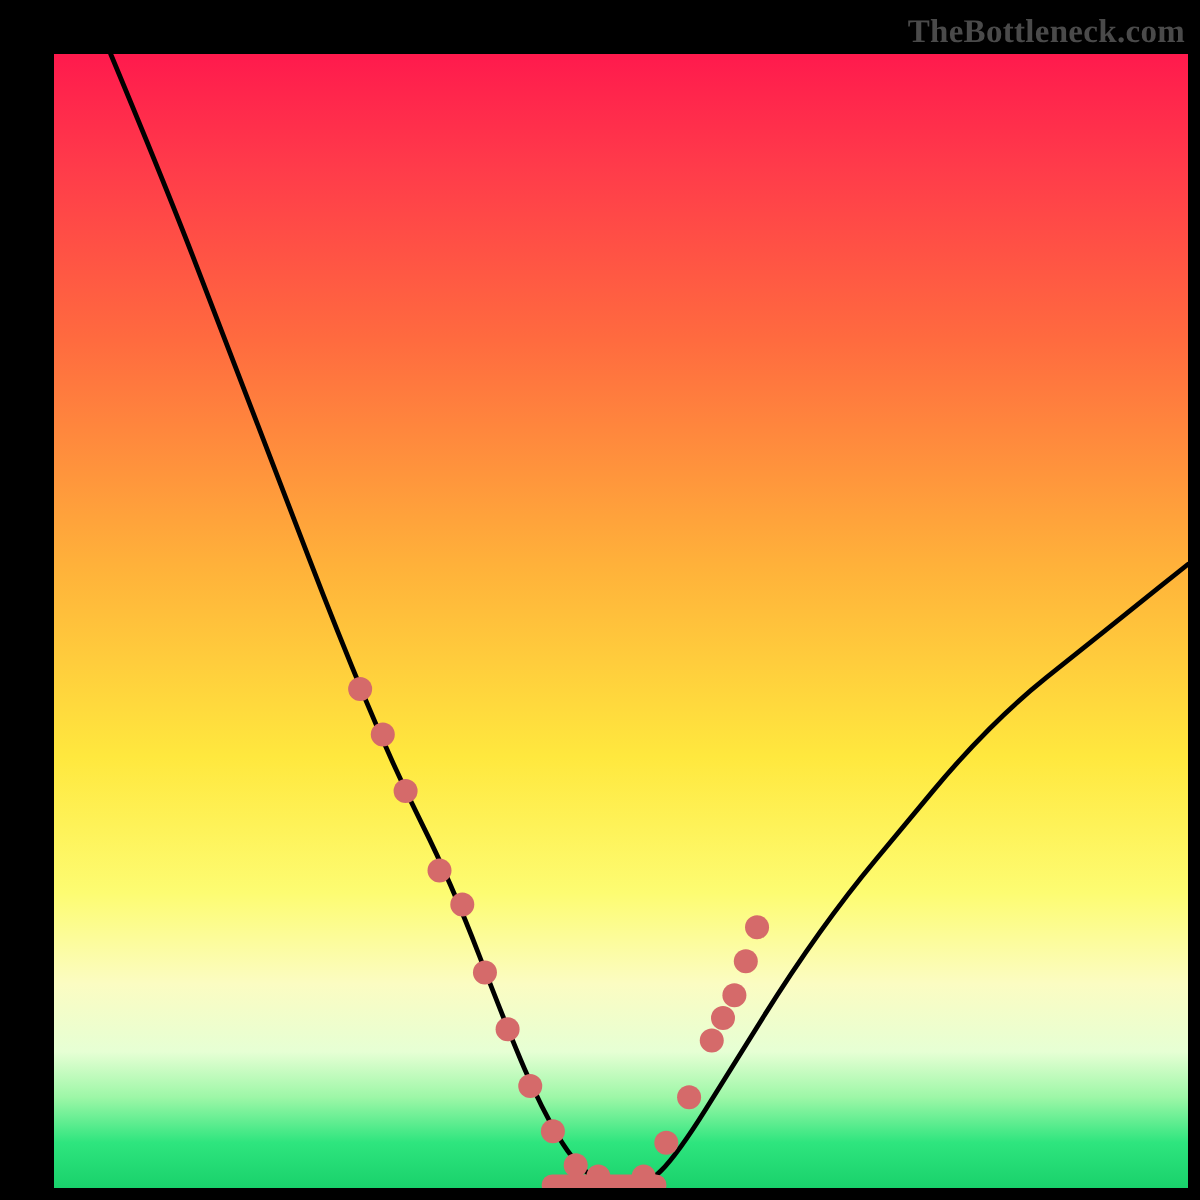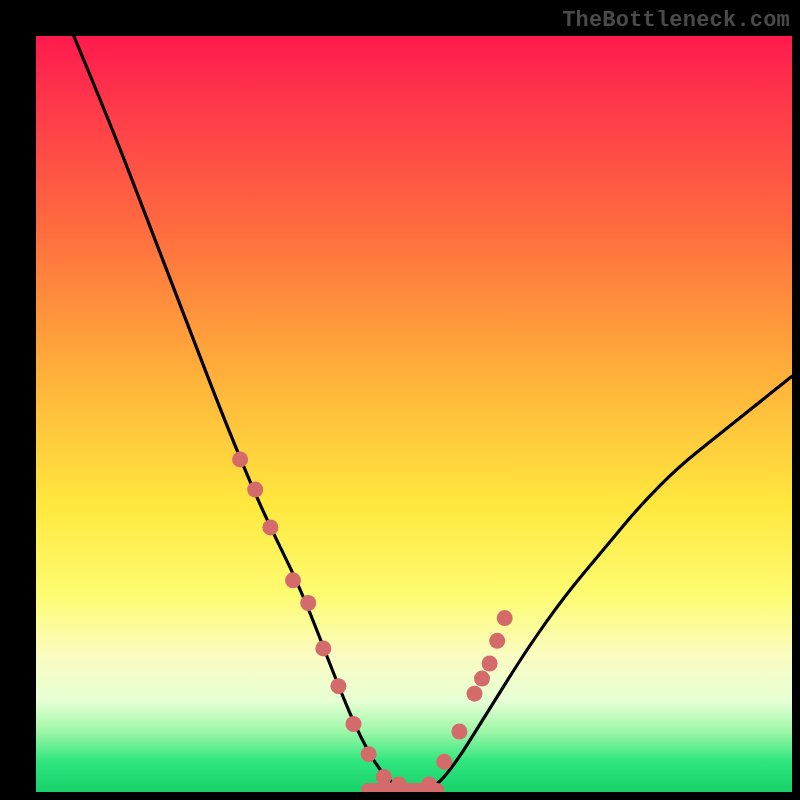--- a/index.html
+++ b/index.html
@@ -27,21 +27,21 @@
       #e6ffd4 88%,
       #9df7a7 92%,
       #2ee57e 96%,
       #19d16b 100%
     );
   }
   .watermark {
     position: absolute;
     top: 8px;
     right: 10px;
-    font-family: Liberation Mono, monospace;
+    font-family: Liberation Serif, serif;
     font-size: 22px;
     font-weight: 600;
     color: #4a4a4a;
     letter-spacing: 0.2px;
   }
   svg.curve {
     position: absolute;
     left: 0; top: 0;
     width: 756px;
     height: 756px;

